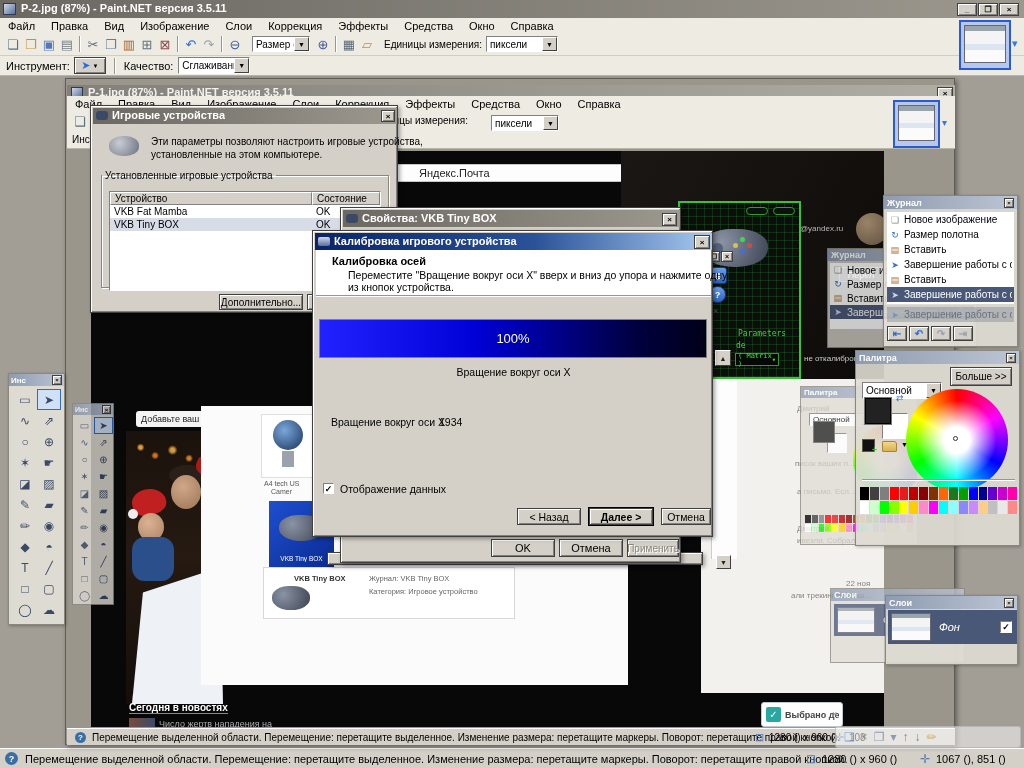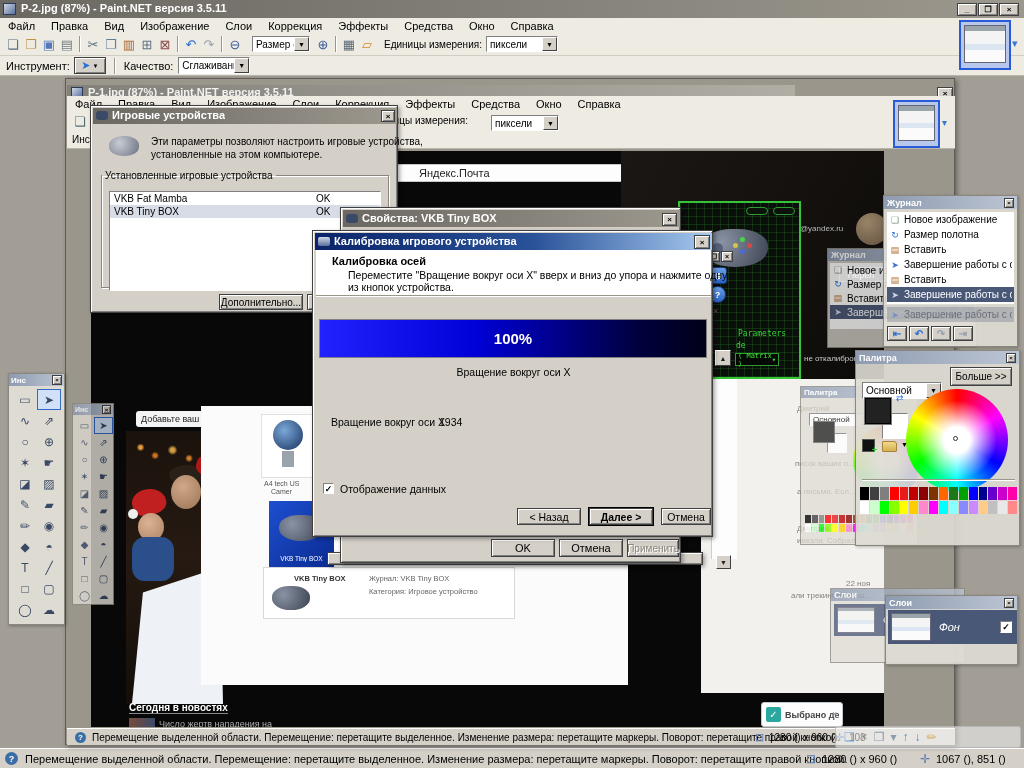--- a/index.html
+++ b/index.html
@@ -23,21 +23,21 @@
 .menubar{display:flex;align-items:center}
 .menu-item{display:inline-block;padding:1px 8px;font-size:11px;white-space:nowrap}
 .tbar{display:flex;align-items:center}
 .ticon{width:18px;height:17px;display:flex;align-items:center;justify-content:center;font-size:13px}
 .tb-sep{width:2px;height:16px;border-left:1px solid #9a968c;border-right:1px solid #fff;margin:0 3px}
 .winframe{background:#d4d0c8;border:1px solid #404040;box-shadow:inset 1px 1px 0 #fff,inset -1px -1px 0 #808080,2px 2px 4px rgba(0,0,0,.35)}
 .group{border:1px solid #8a887e;box-shadow:1px 1px 0 #fff,inset 1px 1px 0 #fff}
 .th{background:#d4d0c8;border:1px solid;border-color:#fff #808080 #808080 #fff;font-size:10px;padding:0 4px;white-space:nowrap}
 .cell{font-size:10px;padding:0 4px;white-space:nowrap}
 .row-sel{background:#d8dce6}
-.progress{background:linear-gradient(90deg,#2222ff,#0000d8 40%,#000040 82%,#000018);display:flex;align-items:center;justify-content:center;color:#fff;font-weight:bold;font-size:15px;border:1px solid #808080}
+.progress{background:linear-gradient(90deg,#2222ff,#0000d8 40%,#000040 82%,#000018);display:flex;align-items:center;justify-content:center;color:#fff;font-weight:normal;font-size:13px;border:1px solid #808080}
 .cb{width:11px;height:11px;background:#fff;border:1px solid;border-color:#808080 #fff #fff #808080;font-size:9px;display:flex;align-items:center;justify-content:center;font-weight:bold}
 .status{background:#d4d0c8;border-top:1px solid #fff;display:flex;align-items:center;font-size:11px}
 .helpicon{width:13px;height:13px;border-radius:50%;background:#3a6ea5;color:#fff;font-size:9px;font-weight:bold;display:flex;align-items:center;justify-content:center;flex:none}
 .hist-row{display:flex;align-items:center;gap:3px;height:15px;padding:0 2px;font-size:10px;white-space:nowrap;overflow:hidden}
 .hist-selected{background:#4a5878;color:#fff}
 .hicon{width:12px;text-align:center;font-size:9px;flex:none}
 .tools-grid{display:grid;grid-template-columns:repeat(2,1fr)}
 .tool-cell{width:24px;height:21px;display:flex;align-items:center;justify-content:center;font-size:12px;color:#3a4a66;border:1px solid transparent}
 .tool-selected{background:#cfe0f7;border:1px solid #316ac5}
 .g-tools .tool-cell{width:19px;height:17px;font-size:10px}
@@ -144,21 +144,21 @@
   <div class="abs status" style="left:0;top:748px;width:1024px;height:20px">
     <span class="helpicon" style="margin-left:5px">?</span>
     <span class="nowrap" style="margin-left:7px">Перемещение выделенной области. Перемещение: перетащите выделенное. Изменение размера: перетащите маркеры. Поворот: перетащите правой кнопкой.</span>
     <span class="abs" style="left:806px;top:3px;color:#5a7ab0;font-size:12px">⊡</span>
     <span class="abs nowrap" style="left:822px;top:4px">1280 () x 960 ()</span>
     <span class="abs" style="left:920px;top:3px;color:#5a7ab0;font-size:12px">✛</span>
     <span class="abs nowrap" style="left:936px;top:4px">1067 (), 851 ()</span>
   </div>
 
   <div class="abs" style="left:65px;top:78px;width:890px;height:667px;background:#9a968c;border:1px solid #5f5d55;box-shadow:2px 2px 5px rgba(0,0,0,.4)">
-    <div class="abs tb-gray2" style="left:1px;top:6px;width:728px;height:16px">
+    <div class="abs tb-gray2" style="left:1px;top:6px;width:888px;height:16px">
       <div class="abs" style="left:4px;top:2px;width:12px;height:11px;background:linear-gradient(135deg,#cfd8e8,#5a6f9a);border:1px solid #2a3a5a"></div>
       <div class="abs titletext" style="left:21px;top:1px">P-1.jpg (87%) - Paint.NET версия 3.5.11</div>
       <div class="abs wbtn" style="left:870px;top:2px;width:16px;height:13px">×</div>
     </div>
     <div class="abs menubar" style="left:1px;top:17px;width:888px;height:15px;background:#eeebe2">
 
     <span class="menu-item">Файл</span>
         <span class="menu-item">Правка</span>
         <span class="menu-item">Вид</span>
         <span class="menu-item">Изображение</span>
@@ -370,20 +370,24 @@
       <span class="abs" style="left:3px;top:3px;width:12px;height:9px;background:#3a4a66;border-radius:3px"></span>
       <span class="abs titletext" style="left:19px;top:1px">Игровые устройства</span>
       <span class="abs wbtn" style="left:288px;top:2px;width:14px;height:12px">×</span>
     </div>
     <div class="abs" style="left:18px;top:30px;width:30px;height:20px;background:radial-gradient(circle at 35% 35%,#c8ccd4,#6a7080);border-radius:45%"></div>
     <span class="abs nowrap" style="left:60px;top:30px;font-size:10px">Эти параметры позволяют настроить игровые устройства,</span>
     <span class="abs nowrap" style="left:60px;top:43px;font-size:10px">установленные на этом компьютере.</span>
     <fieldset class="abs group" style="left:10px;top:64px;width:288px;height:118px">
       <legend style="font-size:10px;padding:0 3px">Установленные игровые устройства</legend>
       <div class="abs sunken" style="left:7px;top:10px;width:272px;height:100px;overflow:hidden">
+        <div style="display:flex">
+          <span class="th" style="width:202px">Устройство</span>
+          <span class="th" style="width:68px">Состояние</span>
+        </div>
         <div>
 
             <div style="display:flex;height:13px;align-items:center">
               <span class="cell" style="width:202px">VKB Fat Mamba</span>
               <span class="cell" style="width:68px">OK</span>
             </div>
 
             <div style="display:flex;height:13px;align-items:center" class="row-sel">
               <span class="cell" style="width:202px">VKB Tiny BOX</span>
               <span class="cell" style="width:68px">OK</span>

